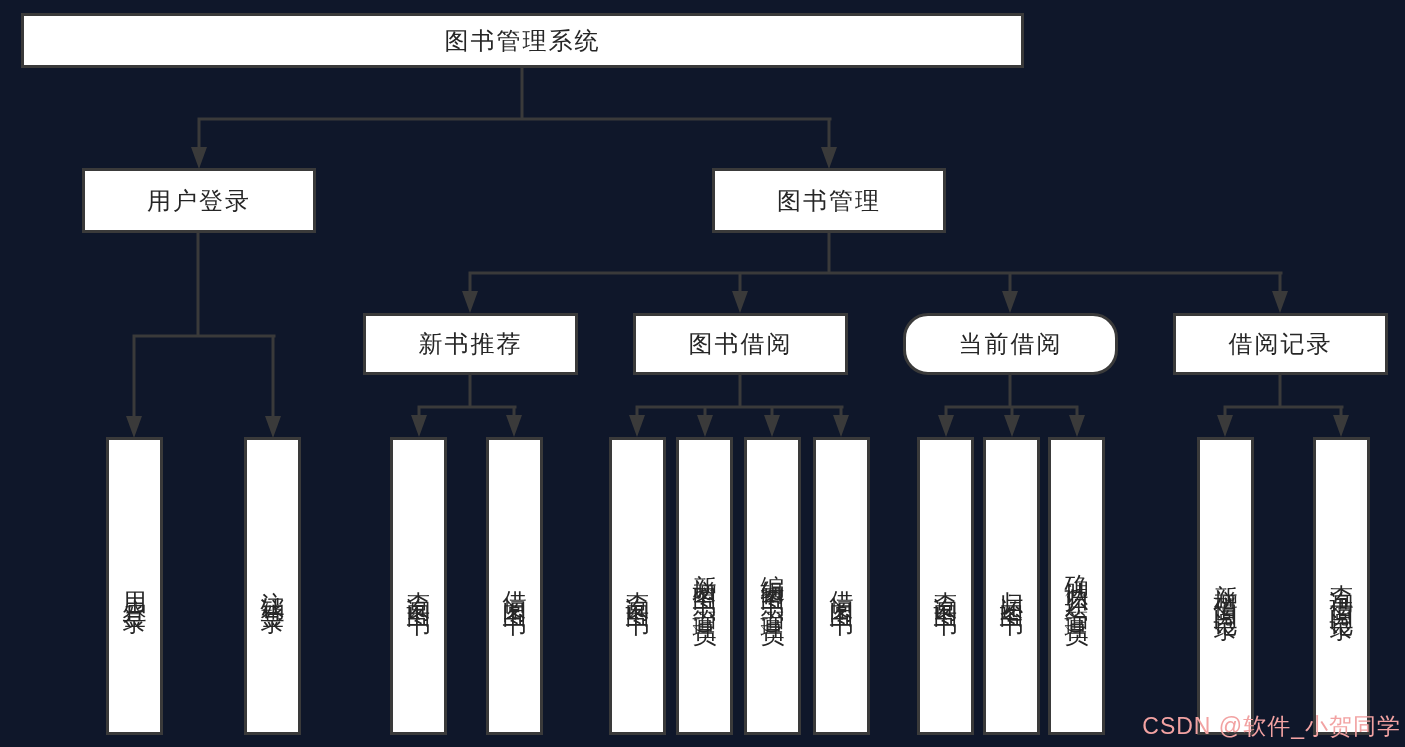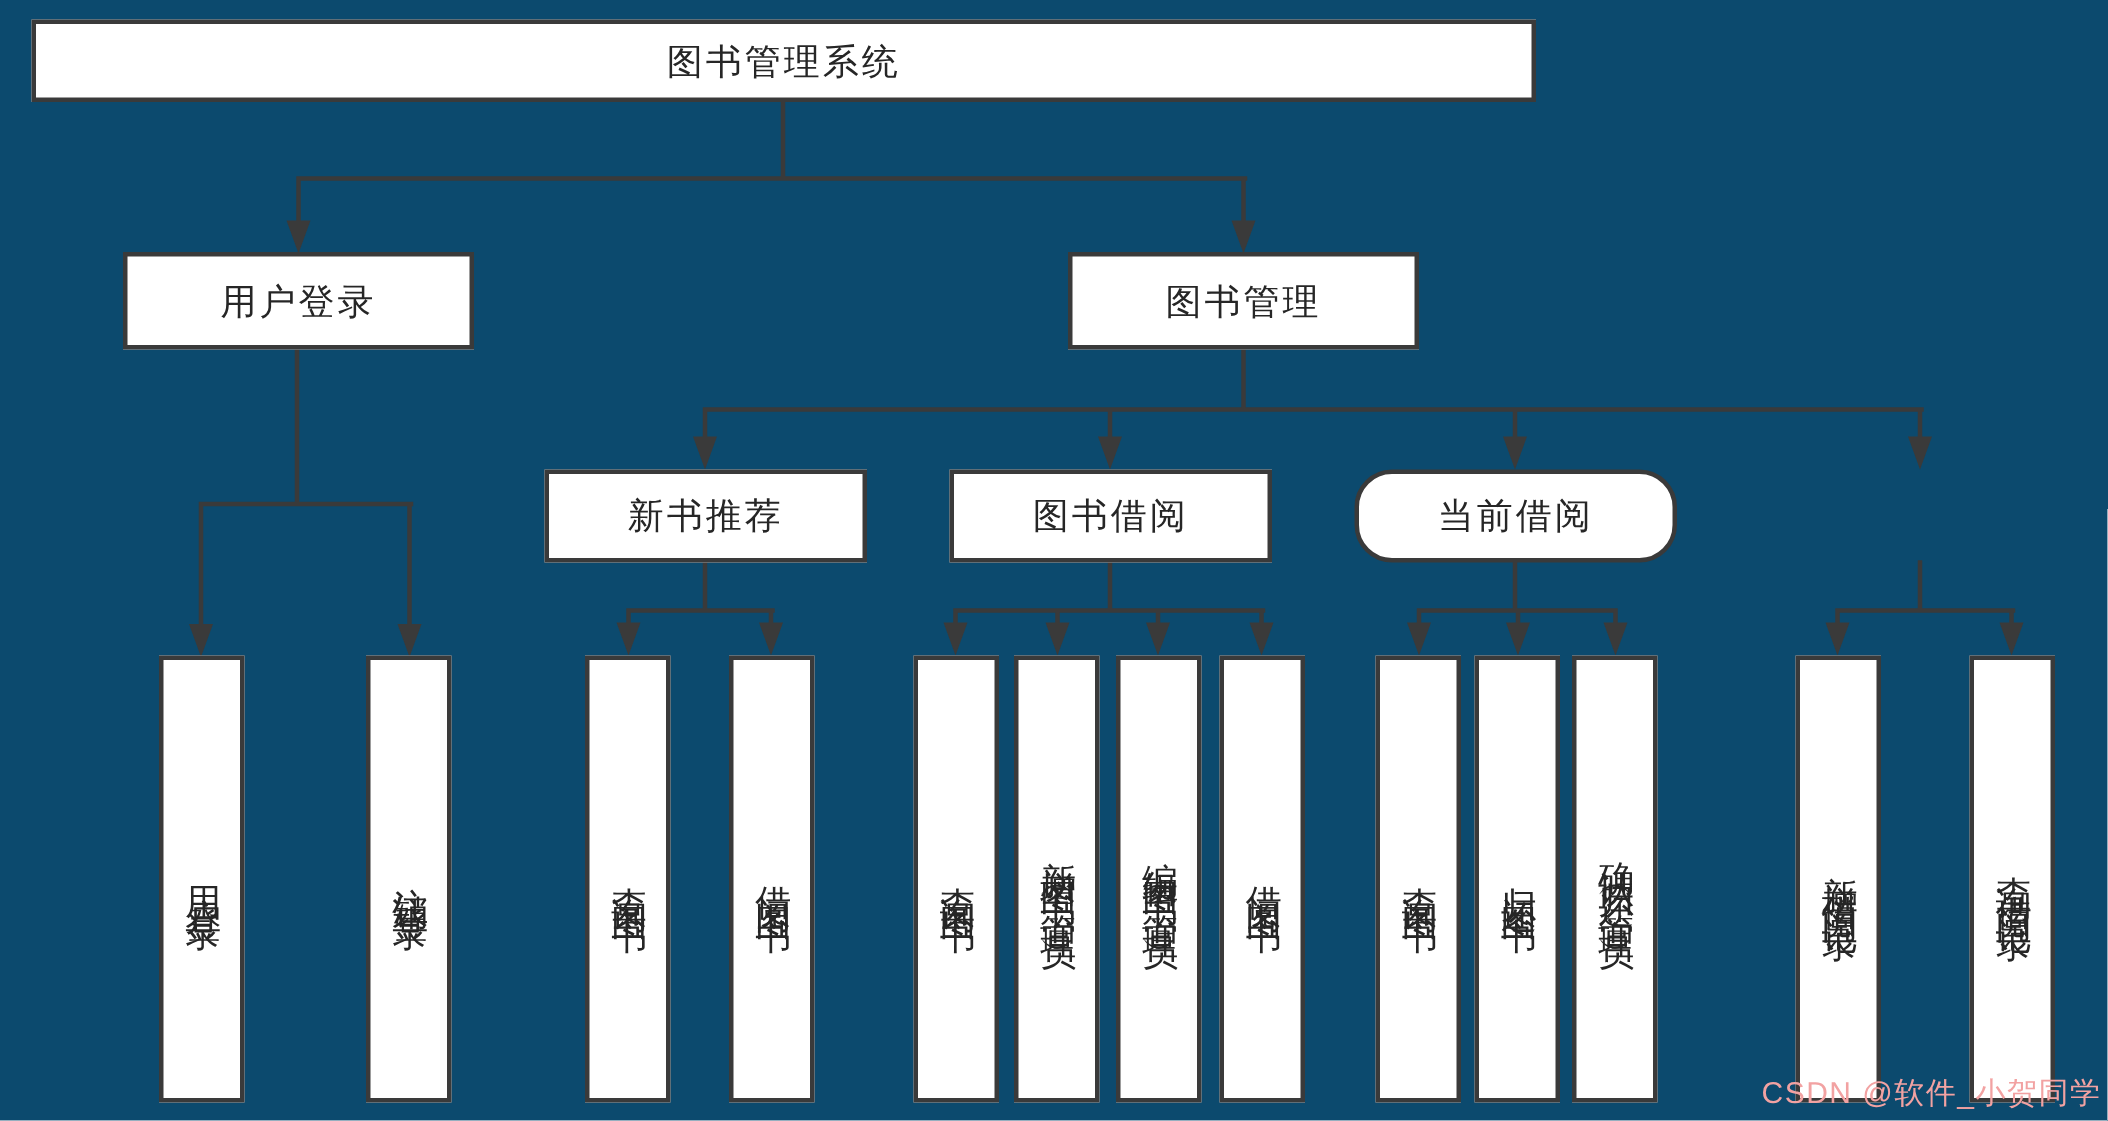--- a/index.html
+++ b/index.html
@@ -4,21 +4,21 @@
 <style>
   :root{
     --line:#3a3a3a;
     --text:#262626;
     --wm:#f2a2a2;
   }
   html,body{margin:0;padding:0;background:#fff;}
   #canvas{
     position:relative;
     width:1405px;height:747px;
-    background:#0c4a6e;
+    background:#0f172a;
     font-family:"Liberation Sans","DejaVu Sans",sans-serif;
     overflow:hidden;
   }
   #connectors{position:absolute;left:0;top:0;width:1405px;height:747px;}
   .box{
     position:absolute;
     box-sizing:border-box;
     border:3px solid var(--line);
     background:#ffffff;
     display:flex;
@@ -38,21 +38,21 @@
     text-orientation:mixed;
     letter-spacing:7px;
     font-size:24px;
     line-height:1;
     white-space:normal;
   }
   #watermark{
     position:absolute;
     right:4px;bottom:5px;
     color:var(--wm);
-    font-size:20px;
+    font-size:23px;
     letter-spacing:1px;
   }
 </style>
 </head>
 <body>
 
 <div id="canvas">
 
   <svg id="connectors" viewBox="0 0 1405 747" xmlns="http://www.w3.org/2000/svg">
     <g stroke="#3a3a3a" stroke-width="3" fill="none" stroke-linecap="square">
@@ -88,20 +88,21 @@
   </svg>
 
   <div class="box root">图书管理系统</div>
 
   <div class="box lvl2" style="left:82px;">用户登录</div>
   <div class="box lvl2" style="left:712px;text-align:right;">图书管理</div>
 
   <div class="box lvl3" style="left:633px;">图书借阅</div>
   <div class="box lvl3" style="left:363px;">新书推荐</div>
   <div class="box lvl3" style="left:903px;border-radius:25px;">当前借阅</div>
+  <div class="box lvl3" style="left:1173px;">借阅记录</div>
 
   <div class="box leaf" style="left:106px;">用户登录</div>
   <div class="box leaf" style="left:244px;">注销登录</div>
 
   <div class="box leaf" style="left:390px;">查询图书</div>
   <div class="box leaf" style="left:486px;">借阅图书</div>
 
   <div class="box leaf" style="left:609px;">查询图书</div>
   <div class="box leaf" style="left:676px;">新增图书（管理员）</div>
   <div class="box leaf" style="left:744px;">编辑图书（管理员）</div>

